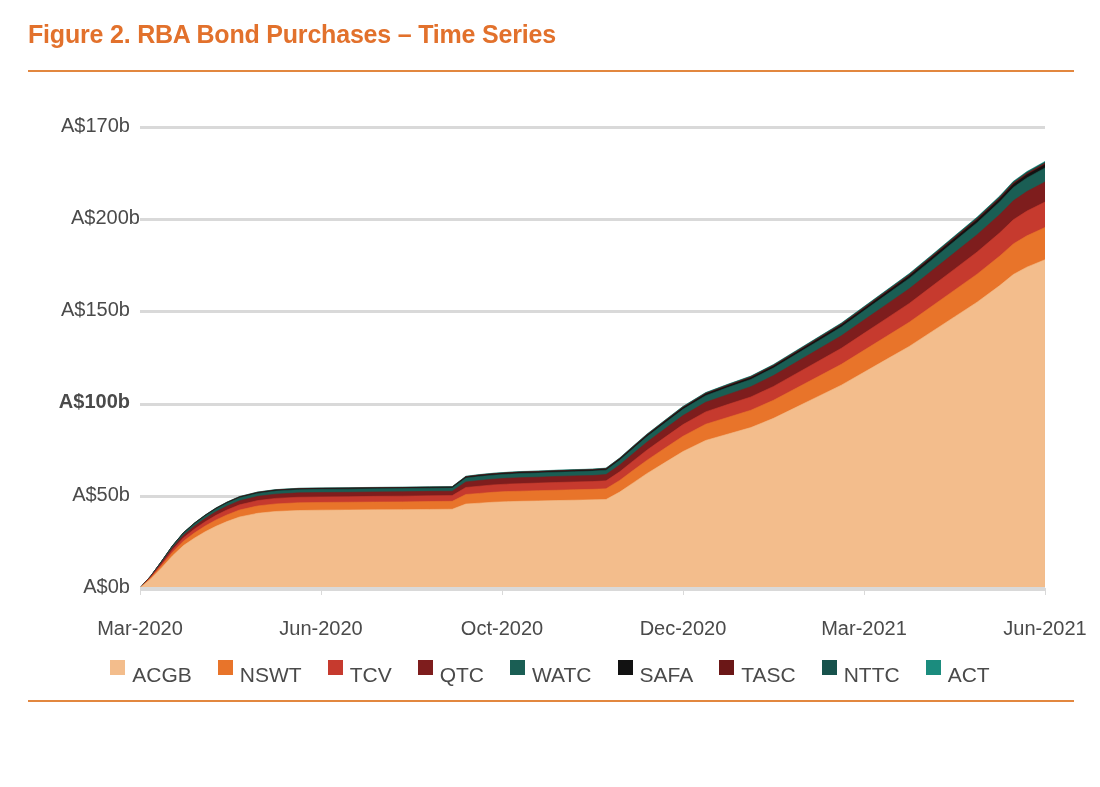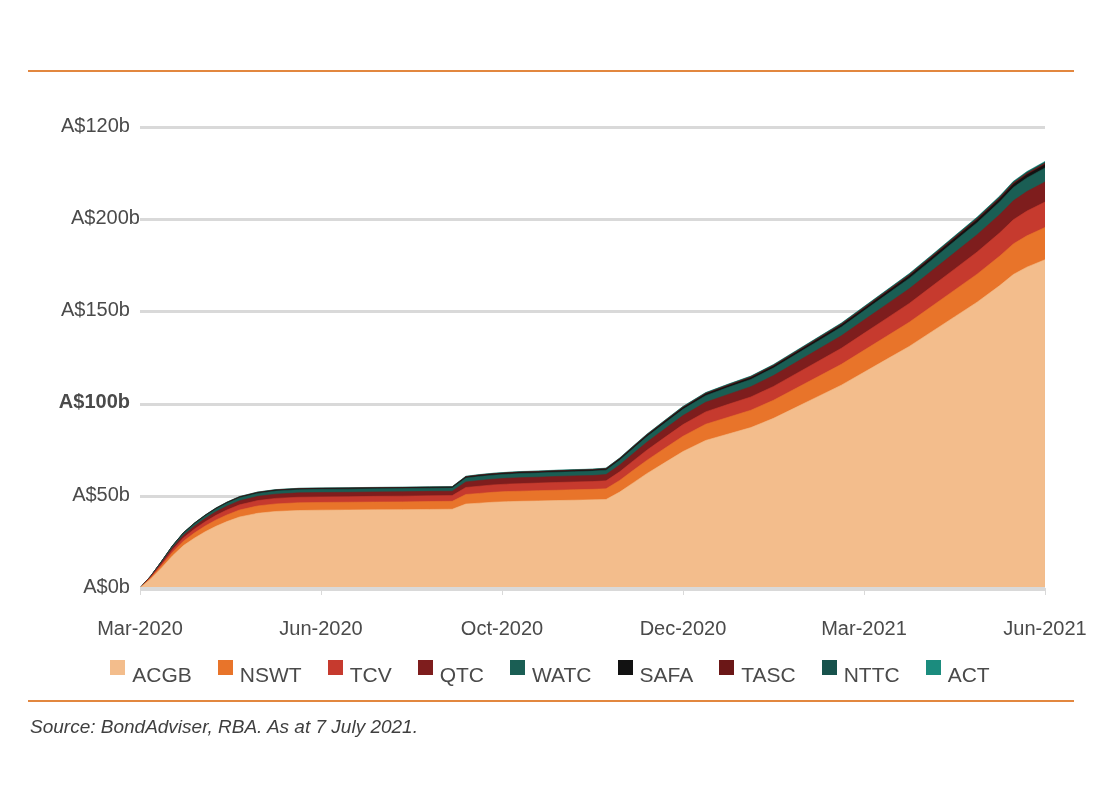--- a/index.html
+++ b/index.html
@@ -145,20 +145,21 @@
     font-size: 21px;
     color: #4a4a4a;
     margin-top: 15px;
   }
 </style>
 </head>
 <body>
 
 <div class="page">
 
+  <div class="title">Figure 2. RBA Bond Purchases – Time Series</div>
   <div class="rule-top"></div>
 
   <div class="chart">
     <div class="plot" id="plot">
       <div id="gridlines">
           <div class="gridline" style="top: 367.8px;"></div>
           <div class="gridline" style="top: 275.6px;"></div>
           <div class="gridline" style="top: 183.4px;"></div>
           <div class="gridline" style="top: 91.2px;"></div>
           <div class="gridline" style="top: -1px;"></div>
@@ -175,21 +176,21 @@
           <path d="M 0.00 461.00 L 0.00 461.00 L 10.86 451.78 L 21.72 440.72 L 32.58 428.73 L 43.44 418.59 L 54.30 411.21 L 65.16 404.76 L 76.02 399.23 L 86.88 394.62 L 99.55 390.01 L 117.65 386.32 L 135.75 384.47 L 158.38 383.55 L 181.00 383.18 L 208.15 383.00 L 235.30 382.81 L 262.45 382.63 L 289.60 382.45 L 312.22 382.26 L 325.80 377.10 L 339.38 376.18 L 352.95 375.25 L 366.53 374.70 L 380.10 374.33 L 398.20 373.96 L 416.30 373.59 L 434.40 373.23 L 452.50 372.86 L 466.07 372.49 L 479.65 365.11 L 493.23 355.89 L 506.80 346.67 L 524.90 335.61 L 543.00 324.54 L 565.63 313.48 L 588.25 307.03 L 610.88 300.57 L 633.50 291.35 L 656.13 280.29 L 678.75 269.22 L 701.38 258.16 L 724.00 245.25 L 746.63 232.34 L 769.25 219.44 L 791.88 204.68 L 814.50 189.93 L 837.13 175.18 L 859.75 158.58 L 873.32 147.52 L 886.90 140.14 L 905.00 132.77 L 905.00 461.00 Z" fill="#f3bd8c" stroke="#f3bd8c" stroke-width="0.6"></path>
         </svg>
       <div class="baseline"></div>
     </div>
     <div id="ylabels">
         <div class="y-tick" style="left: 10px; top: 479px;">A$0b</div>
         <div class="y-tick" style="left: 10px; top: 386.8px;">A$50b</div>
         <div class="y-tick" style="left: 10px; top: 294px; font-weight: bold;">A$100b</div>
         <div class="y-tick" style="left: 10px; top: 202.4px;">A$150b</div>
         <div class="y-tick" style="left: 20px; top: 110.2px;">A$200b</div>
-        <div class="y-tick" style="left: 10px; top: 18px;">A$120b</div>
+        <div class="y-tick" style="left: 10px; top: 18px;">A$170b</div>
       </div>
     <div id="xlabels">
         <div class="x-tickmark" style="left: 140px;"></div>
         <div class="x-tick" style="left: 140px; top: 505px;">Mar-2020</div>
         <div class="x-tickmark" style="left: 321px;"></div>
         <div class="x-tick" style="left: 321px; top: 505px;">Jun-2020</div>
         <div class="x-tickmark" style="left: 502px;"></div>
         <div class="x-tick" style="left: 502px; top: 505px;">Oct-2020</div>
         <div class="x-tickmark" style="left: 683px;"></div>
         <div class="x-tick" style="left: 683px; top: 505px;">Dec-2020</div>
@@ -233,15 +234,14 @@
           <span class="legend-label">NTTC</span>
         </div>
         <div class="legend-item">
           <span class="legend-swatch" style="background: rgb(27, 140, 126);"></span>
           <span class="legend-label">ACT</span>
         </div>
       </div>
   </div>
 
   <div class="rule-bottom"></div>
-  <div class="source">Source: BondAdviser, RBA. As at 7 July 2021.</div>
 
 </div>
 
 </body></html>

